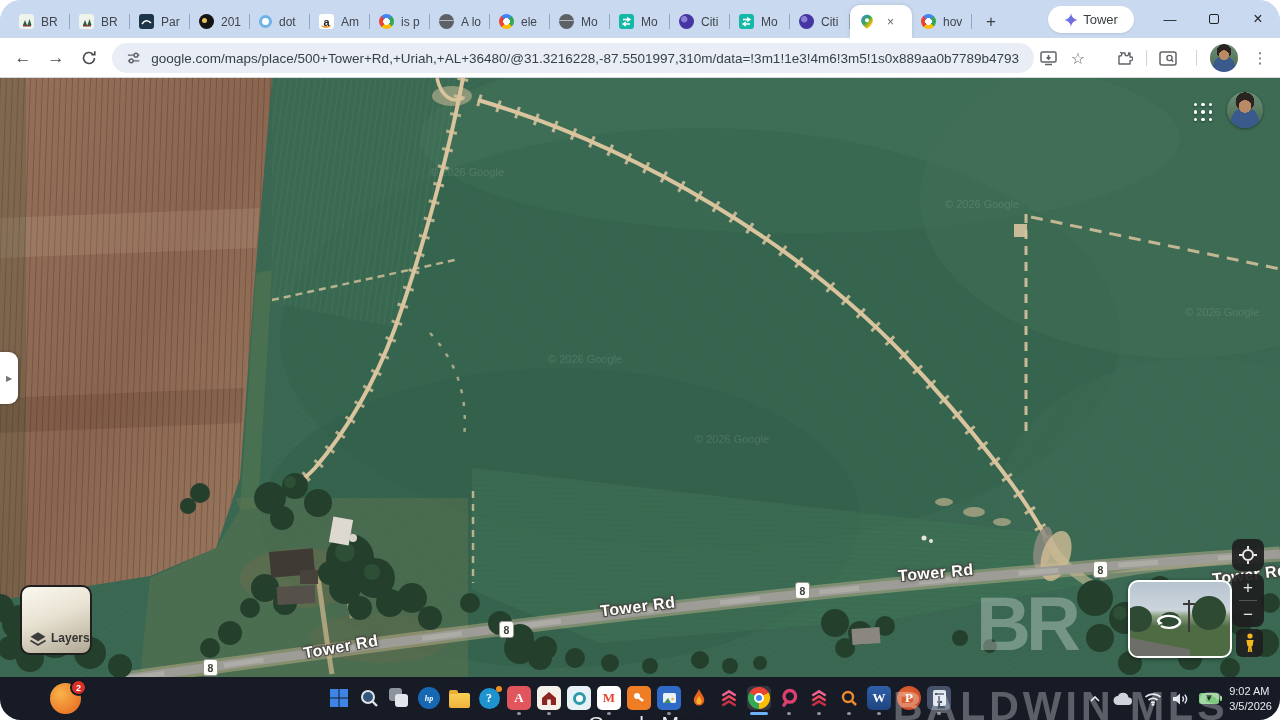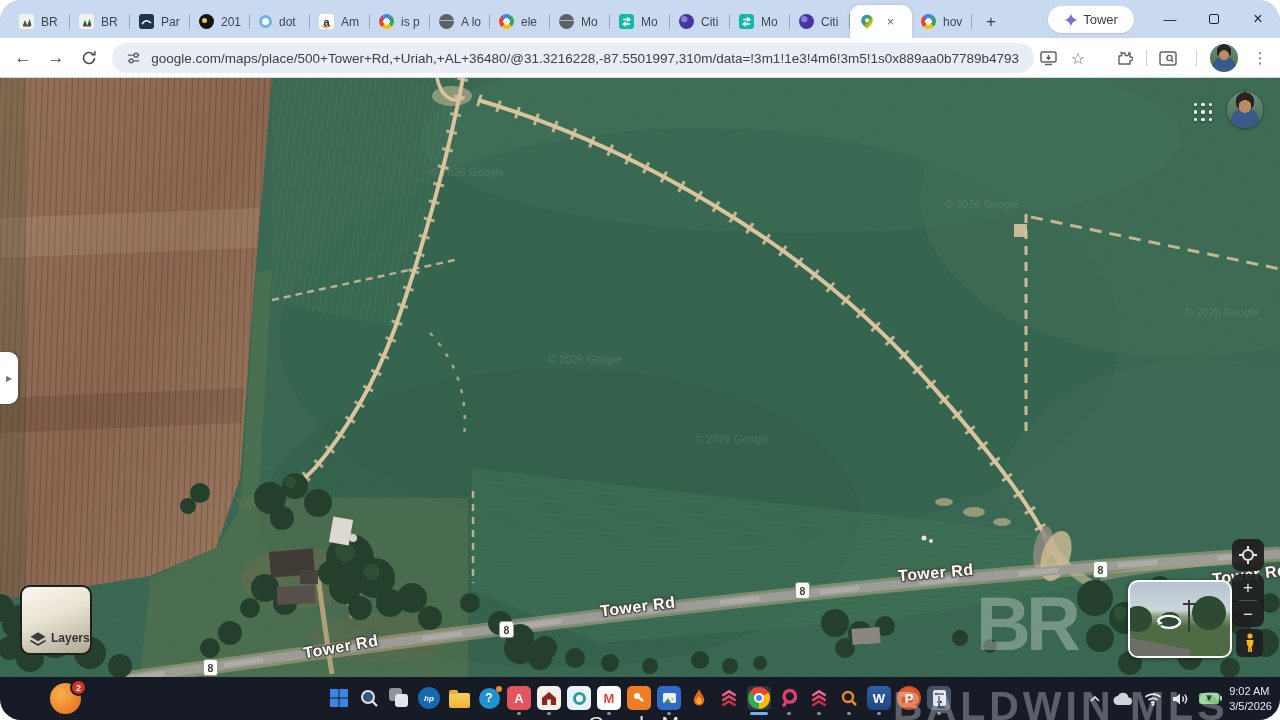--- a/index.html
+++ b/index.html
@@ -75,21 +75,21 @@
   .svthumb { position:absolute; left:1128px; top:502px; width:104px; height:78px; border:2px solid #fff; border-radius:10px; z-index:6; overflow:hidden; box-shadow:0 1px 4px rgba(0,0,0,.45); cursor:pointer;
      background:linear-gradient(#b6c4d0 0%, #ccd5dc 38%, #8aa07e 46%, #4e6b44 60%, #4e6b44 100%); }
   .svthumb .road { position:absolute; left:0; bottom:0; width:60%; height:26px; background:#6e6e68; clip-path:polygon(0 30%, 100% 75%, 100% 100%, 0 100%); }
   .svthumb .tree { position:absolute; border-radius:50%; background:#2e4a33; }
   .svthumb .pole { position:absolute; left:58%; top:18px; width:2px; height:32px; background:#3a3a38; }
   .svthumb .pole::after { content:""; position:absolute; left:-5px; top:3px; width:12px; height:1.5px; background:#3a3a38; }
 
   
   .taskbar { position:absolute; left:0; top:677px; width:1280px; height:43px; background:#161b26; }
   .tb-center { position:absolute; left:327px; top:9px; display:flex; gap:6px; }
-  .ticon { position:relative; width:24px; height:24px; display:grid; place-items:center; cursor:pointer; }
+  .ticon { position:relative; width:24px; height:24px; display:grid; place-items:center; cursor:pointer;font-family:Liberation Serif, serif; }
   .ticon.run::after { content:""; position:absolute; left:10px; bottom:-5px; width:4px; height:3px; border-radius:2px; background:#8a8f98; }
   .ticon.chrome-active { background:rgba(255,255,255,.12); border-radius:5px; }
   .ticon.chrome-active::after { content:""; position:absolute; left:3px; bottom:-5px; width:18px; height:3px; border-radius:2px; background:#6cb2f5; }
   .rs { border-radius:5px; width:24px; height:24px; display:grid; place-items:center; }
   .chrome-o { width:22px; height:22px; border-radius:50%; background:conic-gradient(from -60deg, #ea4335 0 33.3%, #fbbc05 33.3% 66.6%, #34a853 66.6% 100%); display:grid; place-items:center; }
   .chrome-i { width:10px; height:10px; border-radius:50%; background:#4285f4; border:2px solid #fff; }
   .folder { position:relative; width:21px; height:15px; background:linear-gradient(#f9cf56,#eeb23c); border-radius:2px; margin-top:4px; }
   .folder::before { content:""; position:absolute; left:0; top:-3px; width:9px; height:4px; background:#e9ae32; border-radius:2px 2px 0 0; }
   .taskview { position:relative; width:20px; height:20px; }
   .taskview i { position:absolute; width:13px; height:13px; border-radius:3px; }

